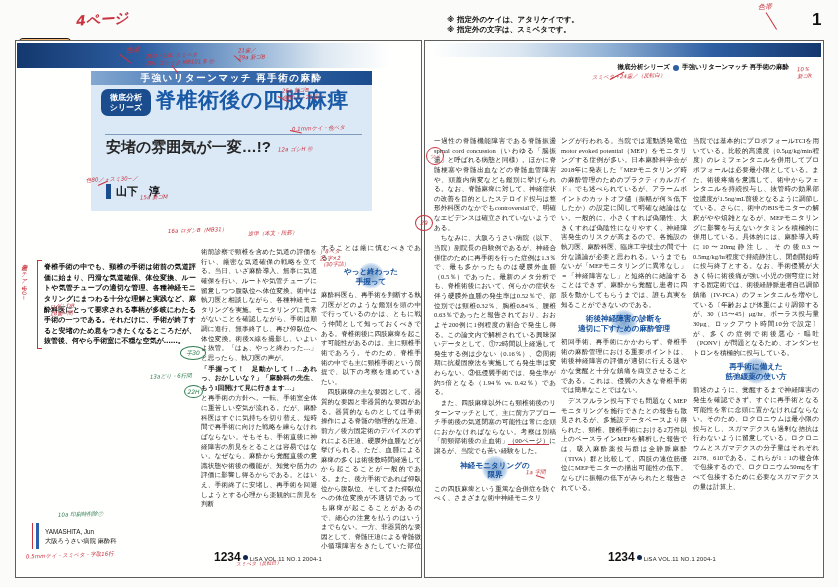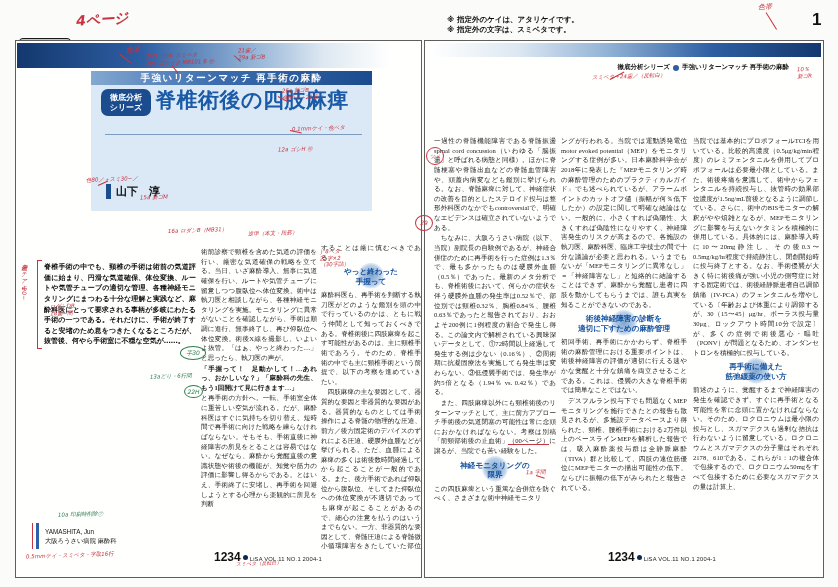--- a/index.html
+++ b/index.html
@@ -74,20 +74,21 @@
       <div class="kicker">
           <span>手強いリターンマッチ 再手術の麻酔</span>
         </div>
       <div class="badge">
         <span>徹底分析</span>
         <span>シリーズ</span>
       </div>
       <div class="bigtitle">脊椎術後の四肢麻痺</div>
       <div class="trule"></div>
       <div class="subtitle">
+        <div>安堵の雰囲気が一変…!?</div>
       </div>
       <div class="author">
         <span class="abar"></span>
         <span>山下　淳</span>
       </div>
     </div>
 
     <div class="col" style="left:21px;top:212px;width:160px;height:302px;">
       <p class="lead">脊椎手術の中でも、頸椎の手術は術前の気道評価に始まり、円滑な気道確保、体位変換、ルートや気管チューブの適切な管理、各種神経モニタリングにまつわる十分な理解と実践など、麻酔科医にとって要求される事柄が多岐にわたる手術の一つである。それだけに、手術が終了すると安堵のため息をつきたくなるところだが、抜管後、何やら手術室に不穏な空気が……。</p>
     </div>

